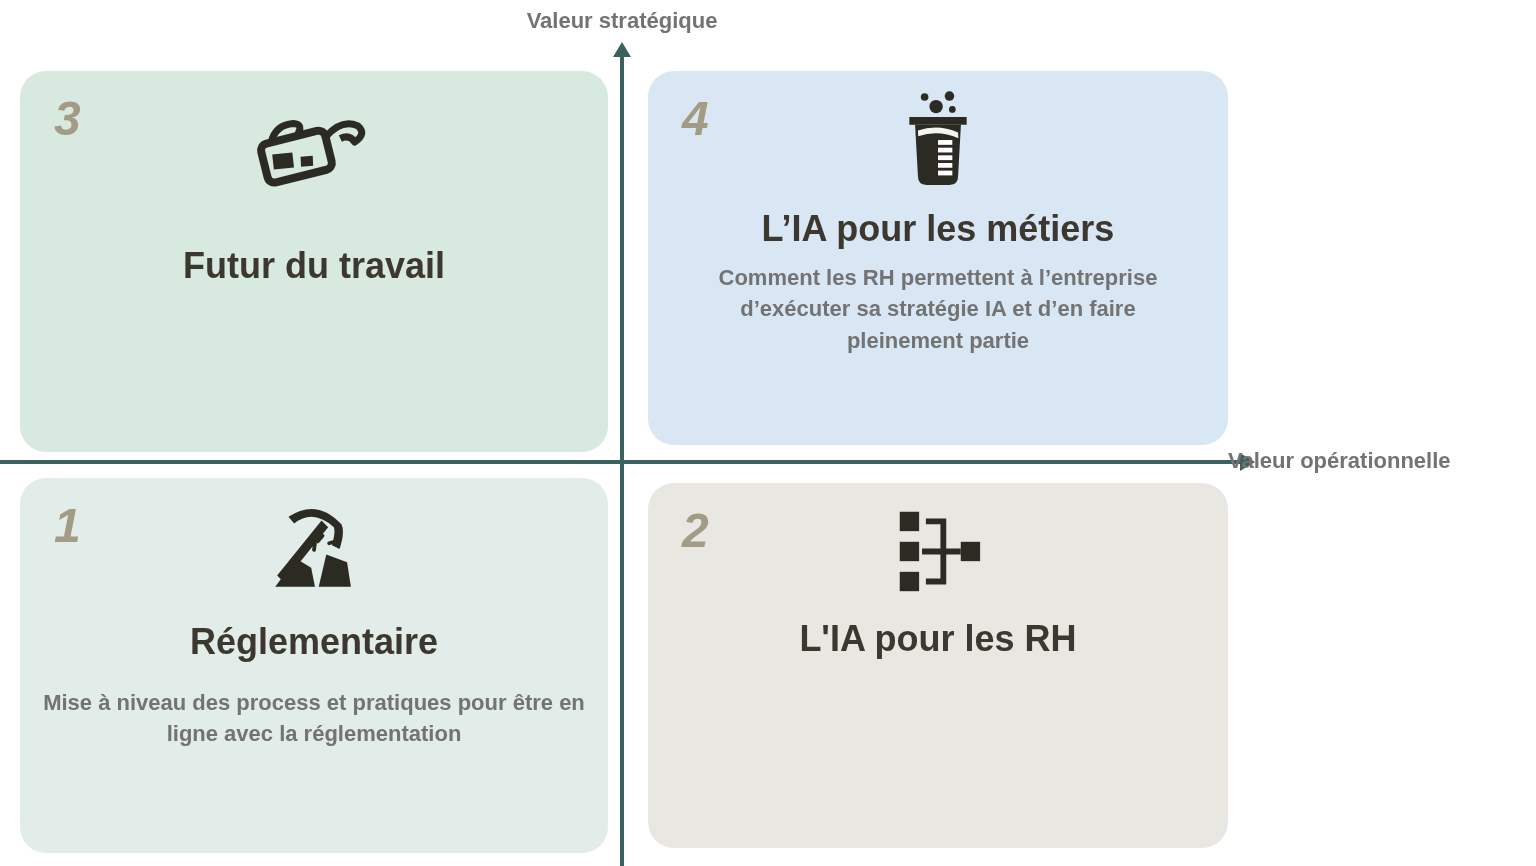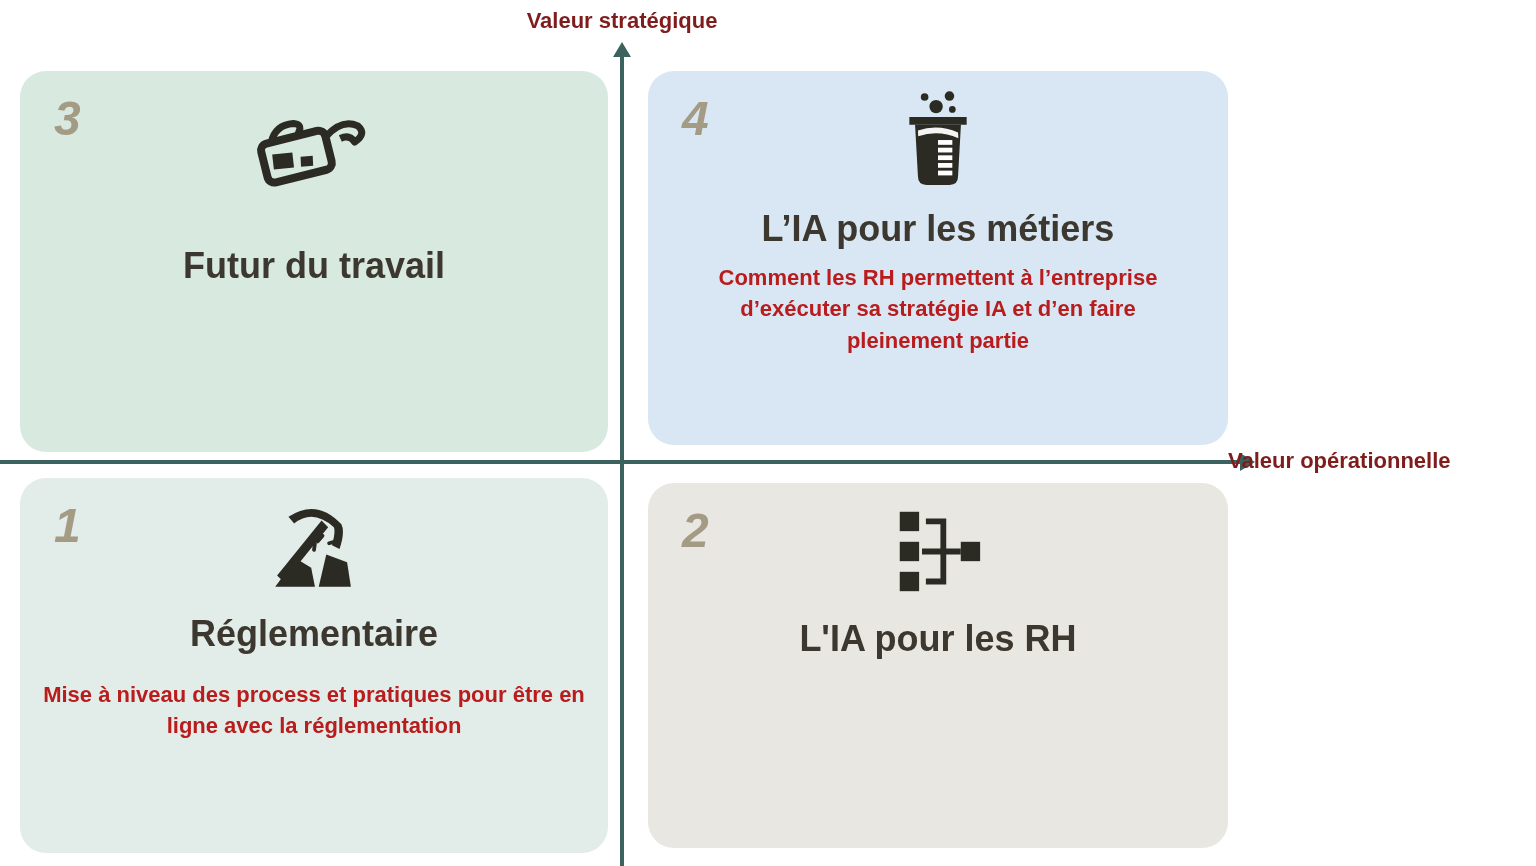--- a/index.html
+++ b/index.html
@@ -23,21 +23,21 @@
     border-bottom:15px solid #3b625f;
   }
   .arrow-right{
     position:absolute;left:1240px;top:453px;
     width:0;height:0;
     border-top:9px solid transparent;border-bottom:9px solid transparent;
     border-left:15px solid #3b625f;
   }
   .axis-label{
     position:absolute;
-    font-size:22px;font-weight:700;color:#7f1d1d;
+    font-size:22px;font-weight:700;color:#737373;
     white-space:nowrap;
   }
   .axis-label-v{left:422px;top:8px;width:400px;text-align:center;}
   .axis-label-h{left:1228px;top:448px;}
 
   
   .card{
     position:absolute;
     border-radius:26px;
     display:flex;flex-direction:column;align-items:center;
@@ -54,29 +54,29 @@
     font-size:48px;font-weight:700;font-style:italic;
     color:#a49b85;line-height:1.4;
   }
   .card-icon{height:104px;display:flex;align-items:center;justify-content:center;}
   .card-icon svg{display:block;}
   .card-title{
     font-size:36px;font-weight:700;color:#3c382f;
     margin-top:14px;line-height:1.2;
   }
   .card-desc{
-    font-size:22px;font-weight:700;color:#b91c1c;
+    font-size:22px;font-weight:700;color:#737373;
     line-height:1.42;margin-top:12px;
   }
   .card-q3 .card-desc{max-width:540px;}
   .card-q4 .card-desc{max-width:512px;}
   .card-q1 .card-desc{max-width:545px;}
   .card-q2 .card-desc{max-width:500px;}
   .card-q3 .card-title{margin-top:39px;}
-  .card-q1 .card-title{margin-top:12px;}
+  .card-q1 .card-title{margin-top:20px;}
   .card-q1 .card-desc{margin-top:24px;}
 </style>
 </head>
 <body>
 
 <div class="canvas">
 
   <div class="axis axis-v"></div>
   <div class="axis axis-h"></div>
   <div class="arrow-up"></div>

